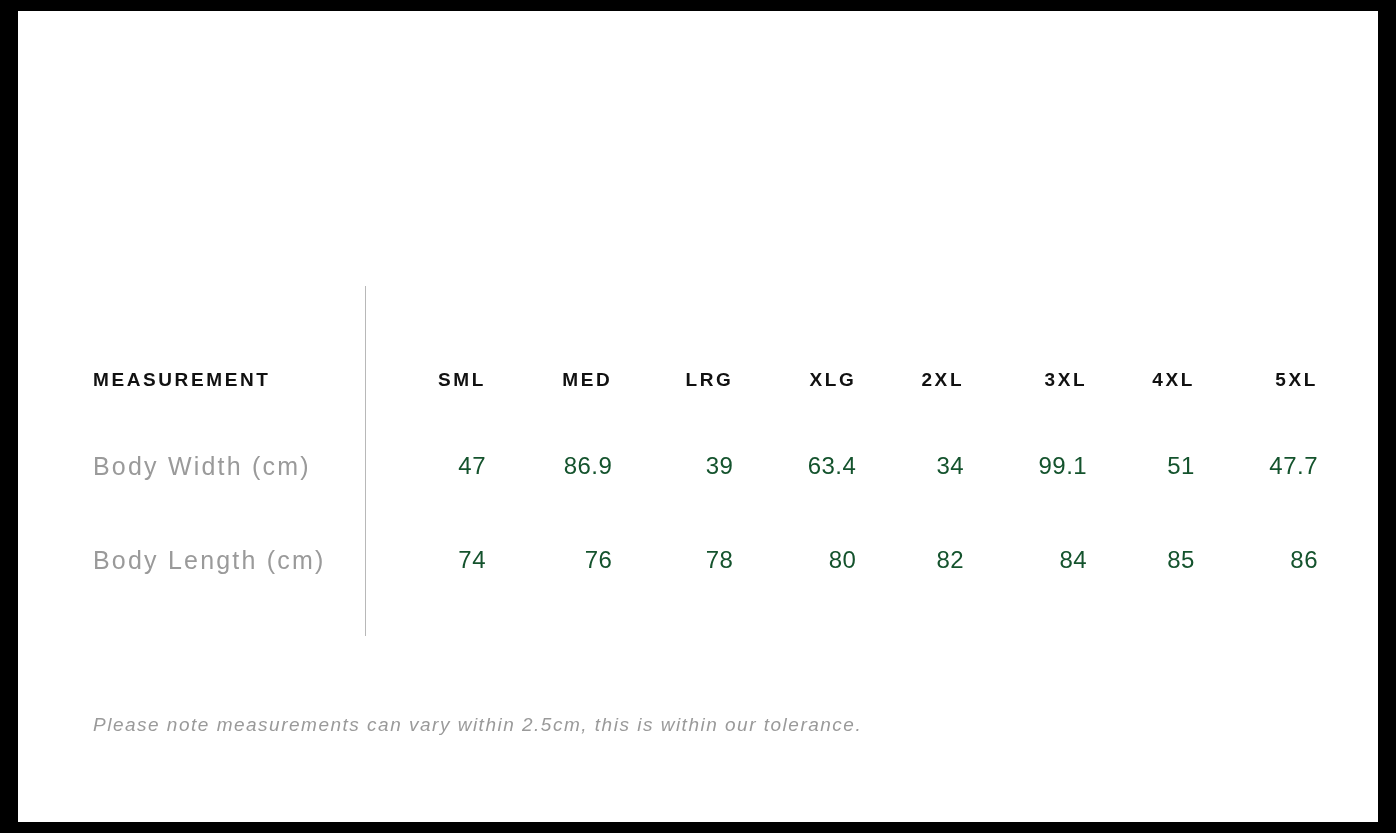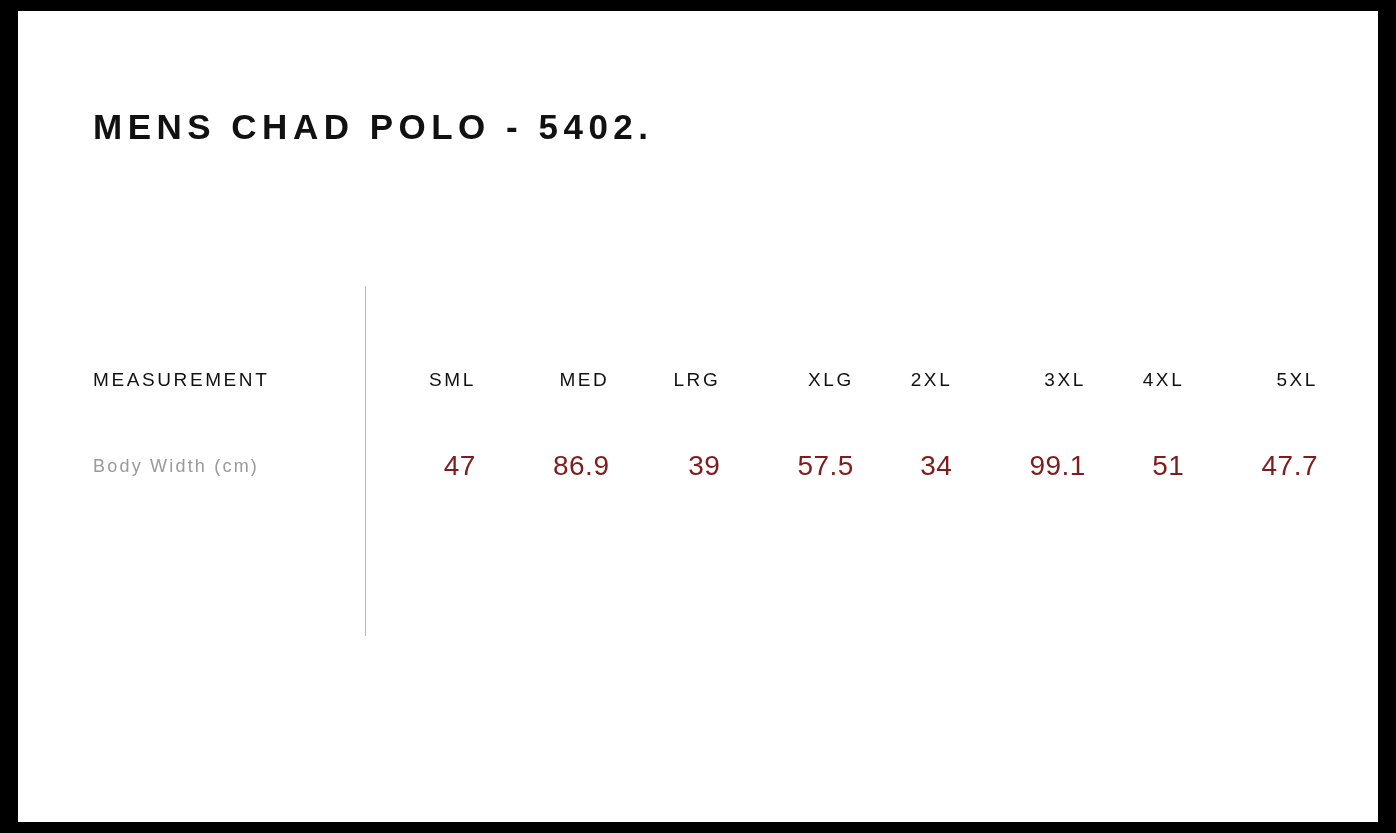--- a/index.html
+++ b/index.html
@@ -55,58 +55,57 @@
     border-collapse: collapse;
   }
   table.sizes th, table.sizes td {
     padding: 0;
     text-align: right;
     vertical-align: middle;
   }
   table.sizes thead th {
     height: 78px;
     font-size: 19px;
-    font-weight: normal;
+    font-weight: bold;
     letter-spacing: 2.6px;
     color: #111111;
   }
   table.sizes thead th.meas-head {
     text-align: left;
     width: 272px;
     letter-spacing: 2.6px;
   }
   table.sizes tbody td {
     height: 94px;
-    font-size: 28px;
-    color: #7f1d1d;
+    font-size: 24px;
+    color: #14532d;
     letter-spacing: 0.5px;
   }
   table.sizes tbody td.row-label {
     text-align: left;
-    font-size: 18px;
+    font-size: 25px;
     color: #9a9a9a;
     letter-spacing: 2.2px;
   }
   .footnote {
     position: absolute;
     left: 75px;
     top: 703px;
     font-size: 19px;
     font-style: italic;
     color: #9a9a9a;
     letter-spacing: 1.5px;
     white-space: nowrap;
   }
 </style>
 </head>
 <body>
 
 <div class="page">
 
-  <div class="title">MENS CHAD POLO - 5402.</div>
 
   <div class="table-wrap">
     <div class="vline"></div>
 
     <table class="sizes">
       <thead>
         <tr>
           <th class="meas-head">MEASUREMENT</th>
           <th>SML</th>
           <th>MED</th>
@@ -117,24 +116,36 @@
           <th>4XL</th>
           <th>5XL</th>
         </tr>
       </thead>
       <tbody>
         <tr>
           <td class="row-label">Body Width (cm)</td>
           <td>47</td>
           <td>86.9</td>
           <td>39</td>
-          <td>57.5</td>
+          <td>63.4</td>
           <td>34</td>
           <td>99.1</td>
           <td>51</td>
           <td>47.7</td>
         </tr>
+        <tr>
+          <td class="row-label">Body Length (cm)</td>
+          <td>74</td>
+          <td>76</td>
+          <td>78</td>
+          <td>80</td>
+          <td>82</td>
+          <td>84</td>
+          <td>85</td>
+          <td>86</td>
+        </tr>
       </tbody>
     </table>
   </div>
 
+  <div class="footnote">Please note measurements can vary within 2.5cm, this is within our tolerance.</div>
 
 </div>
 
 </body></html>

